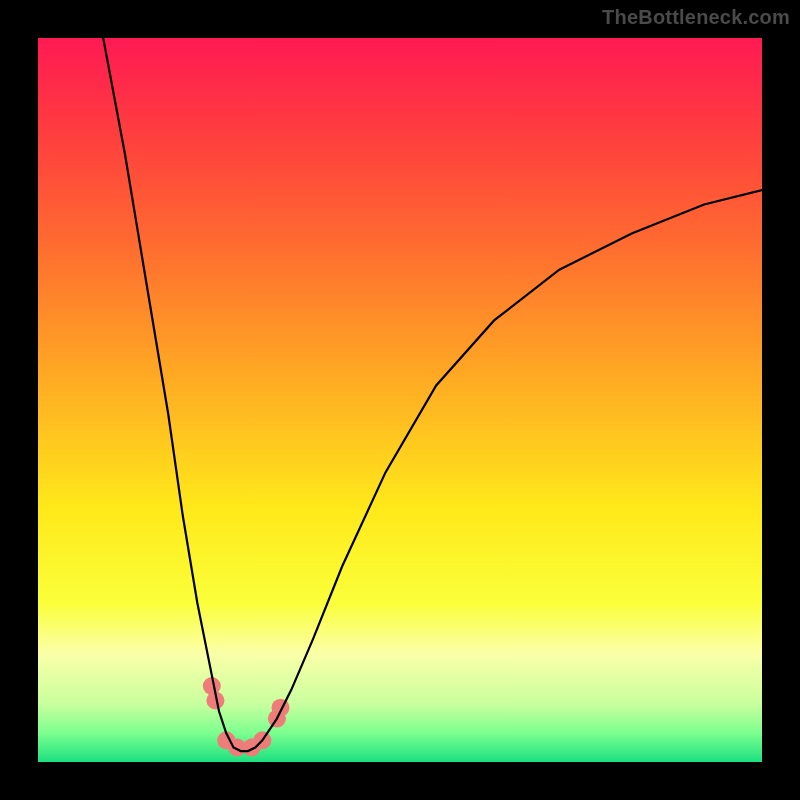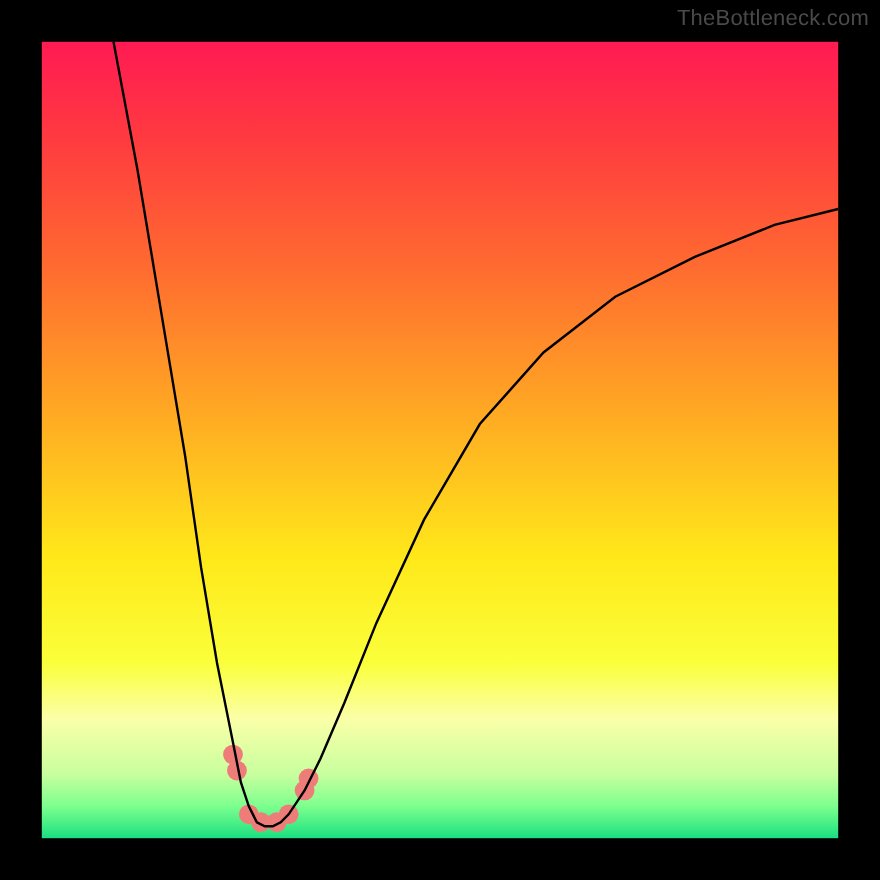--- a/index.html
+++ b/index.html
@@ -35,21 +35,21 @@
       #c8ff9e 92%,
       #7cff8e 96%,
       #1be080 100%);
   }
   .attribution {
     position: absolute;
     top: 6px;
     right: 10px;
     font-family: Arial, Helvetica, sans-serif;
     font-size: 20px;
-    font-weight: 400;
+    font-weight: 700;
     color: #4a4a4a;
     letter-spacing: 0.2px;
   }
   svg.curve {
     position: absolute;
     inset: 0;
   }
 </style>
 </head>
 <body>

